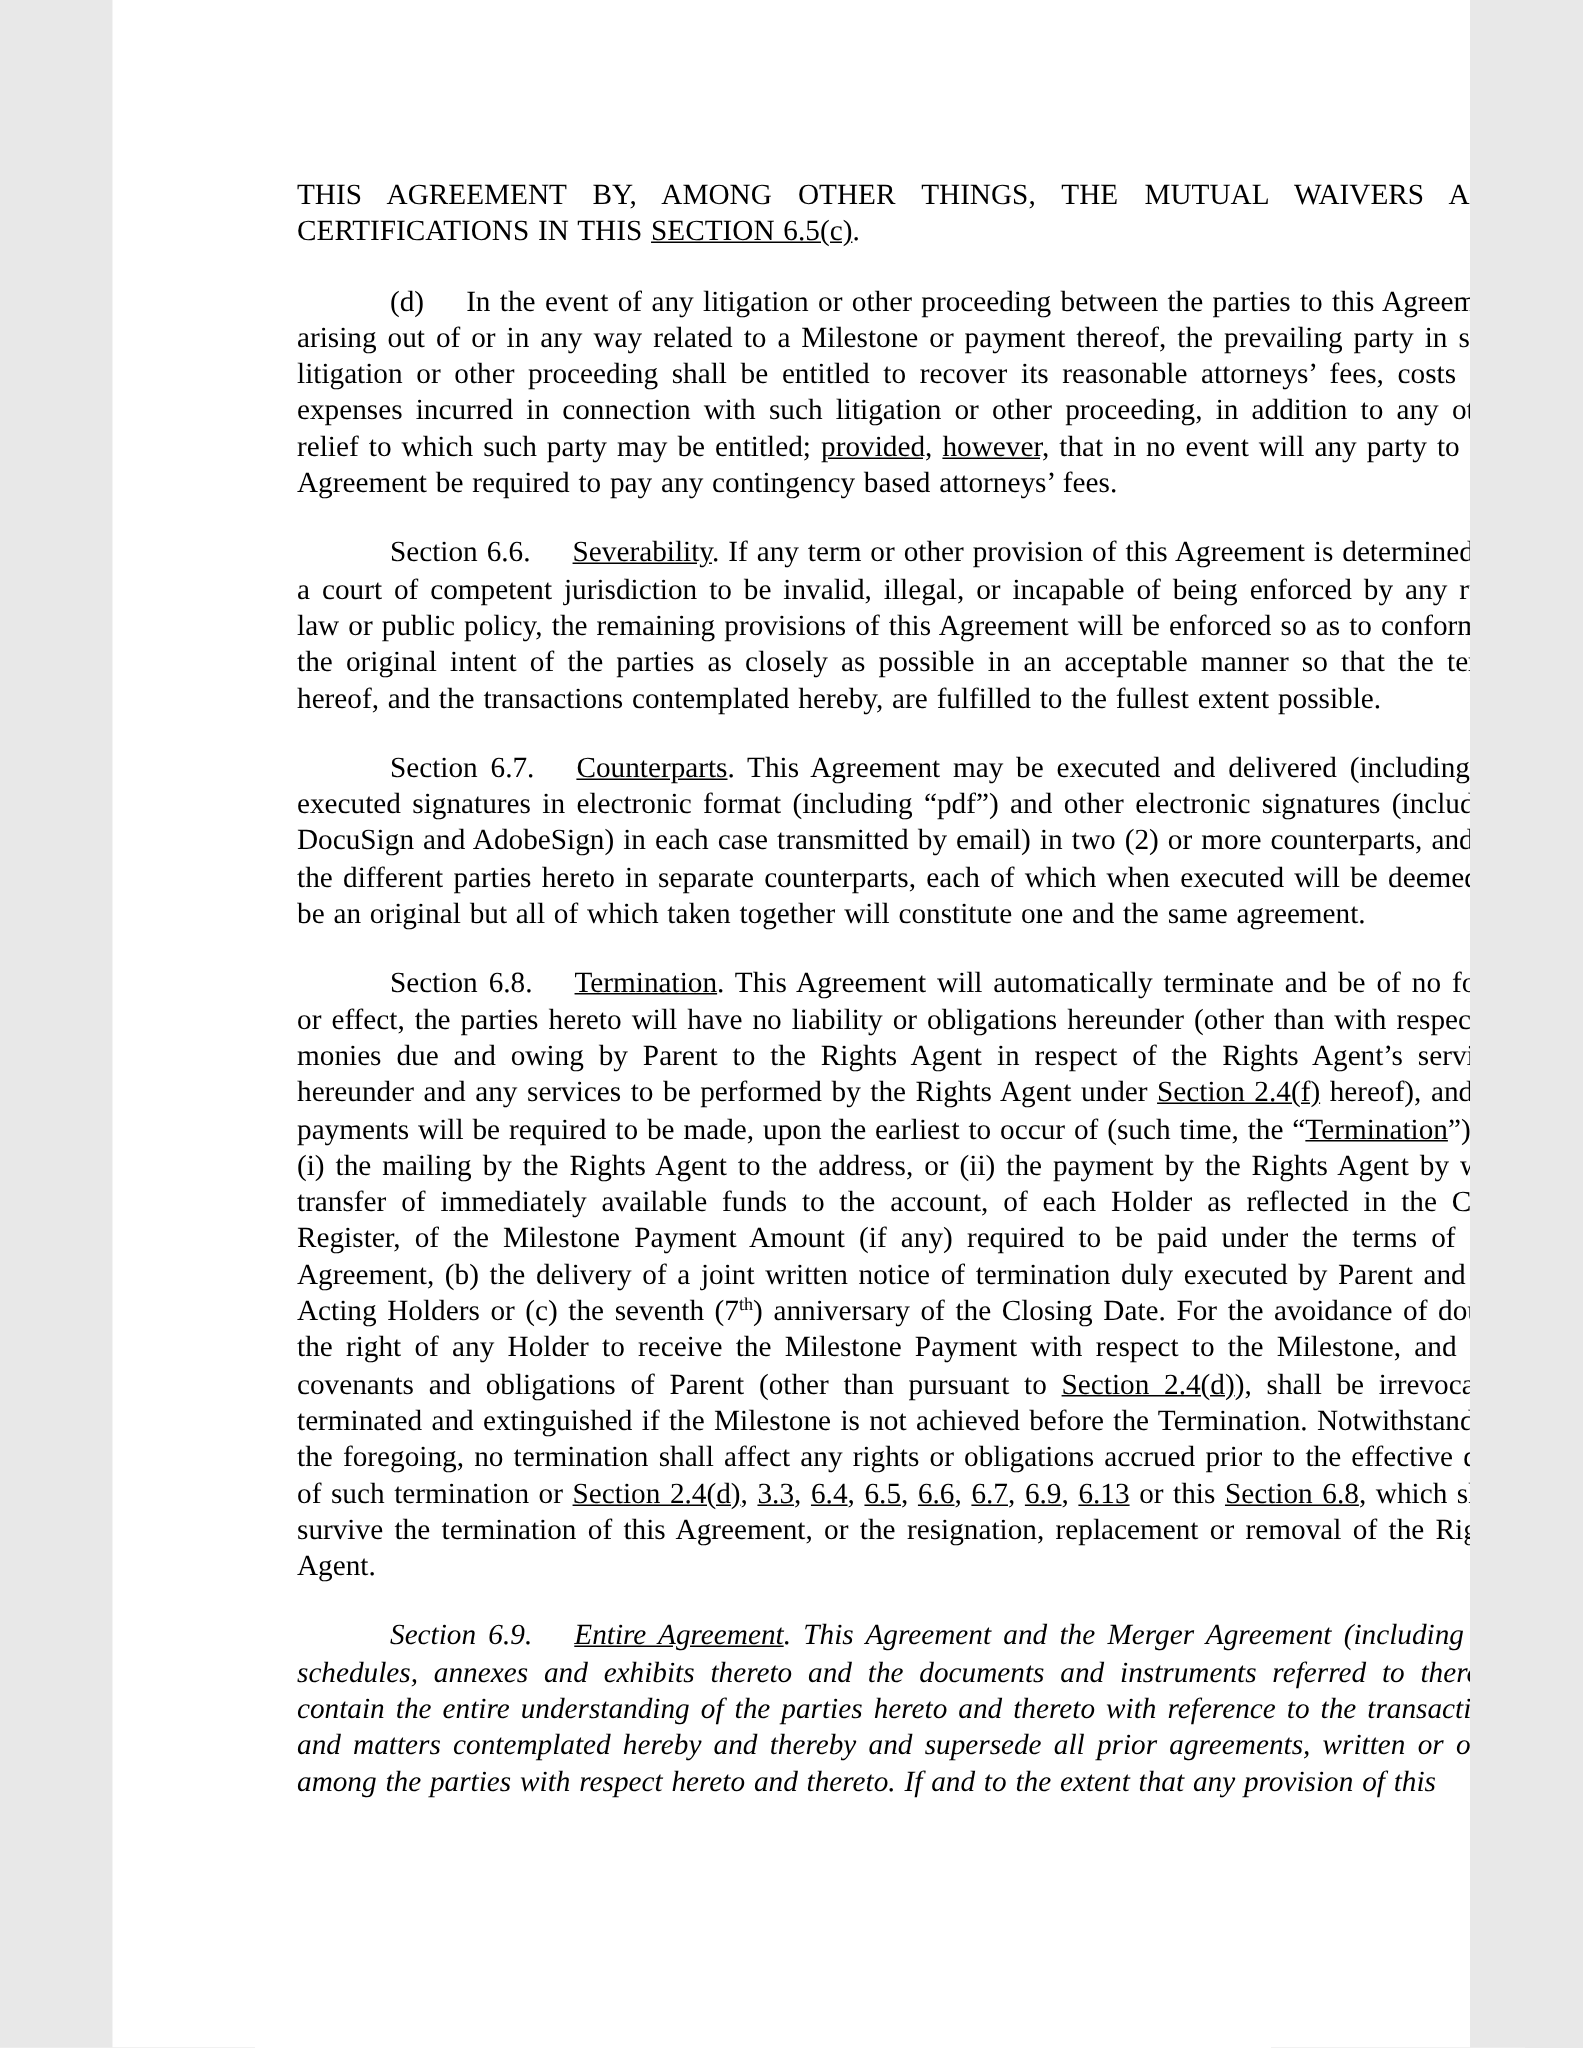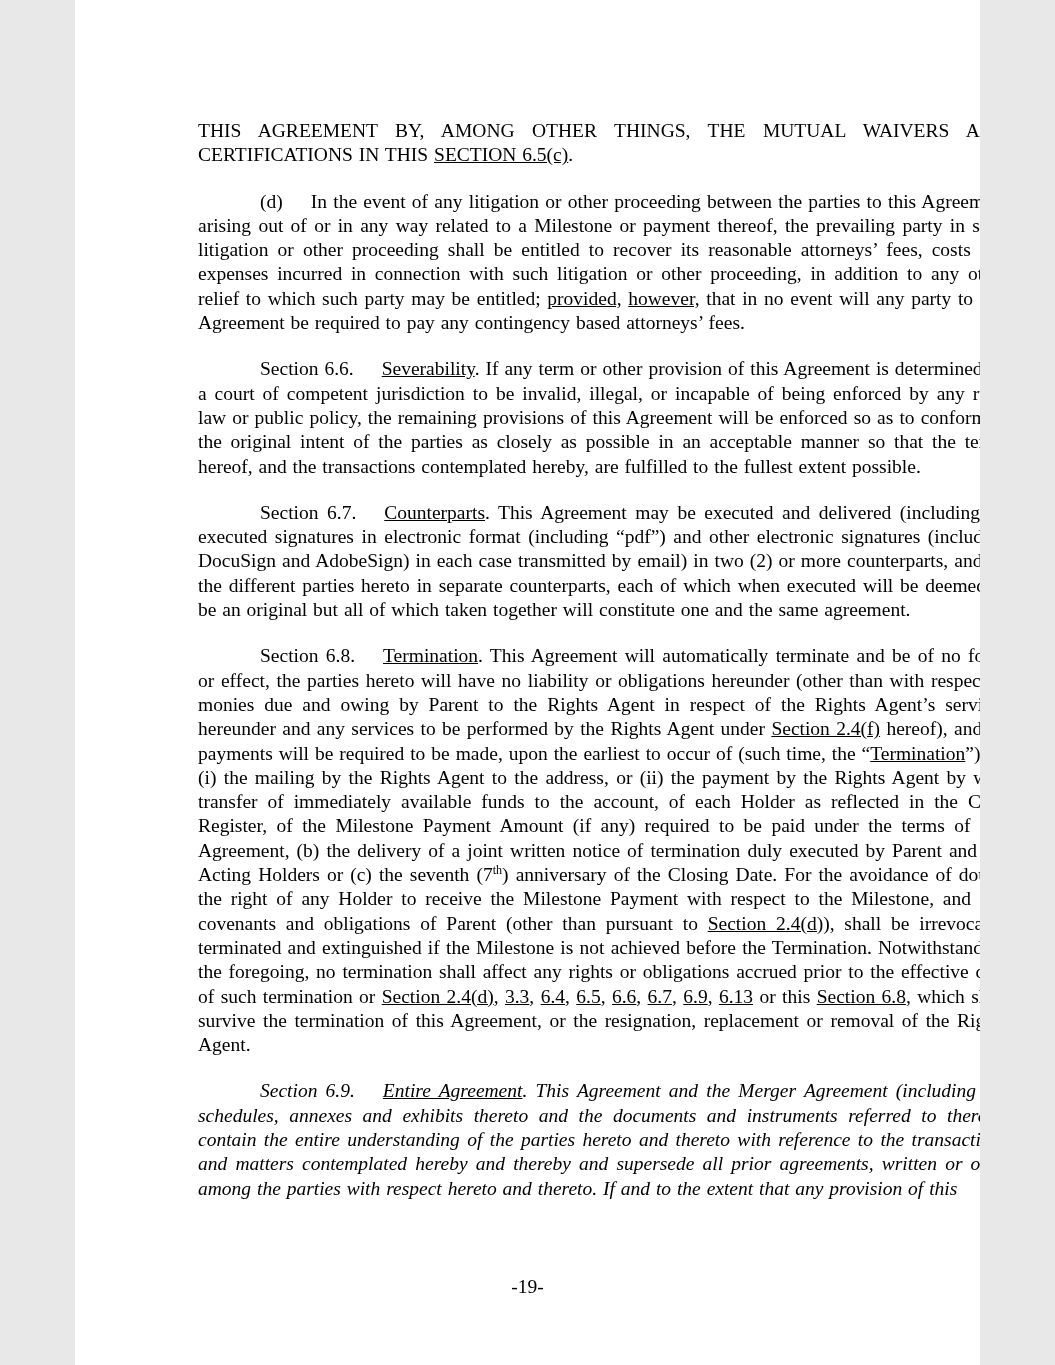--- a/index.html
+++ b/index.html
@@ -50,14 +50,13 @@
 
 <div class="page">
   <div class="content">
     <p class="para"><span>THIS AGREEMENT BY, AMONG OTHER THINGS, THE MUTUAL WAIVERS AND CERTIFICATIONS IN THIS </span><span class="u">SECTION 6.5(c)</span><span>.</span></p>
     <p class="para indent"><span class="tab-after">(d)</span><span>In the event of any litigation or other proceeding between the parties to this Agreement arising out of or in any way related to a Milestone or payment thereof, the prevailing party in such litigation or other proceeding shall be entitled to recover its reasonable attorneys’ fees, costs and expenses incurred in connection with such litigation or other proceeding, in addition to any other relief to which such party may be entitled; </span><span class="u">provided,</span><span> </span><span class="u">however,</span><span> that in no event will any party to this Agreement be required to pay any contingency based attorneys’ fees.</span></p>
     <p class="para indent"><span class="tab-after">Section 6.6.</span><span class="u">Severability</span><span>. If any term or other provision of this Agreement is determined by a court of competent jurisdiction to be invalid, illegal, or incapable of being enforced by any rule, law or public policy, the remaining provisions of this Agreement will be enforced so as to conform to the original intent of the parties as closely as possible in an acceptable manner so that the terms hereof, and the transactions contemplated hereby, are fulfilled to the fullest extent possible.</span></p>
     <p class="para indent"><span class="tab-after">Section 6.7.</span><span class="u">Counterparts</span><span>. This Agreement may be executed and delivered (including by executed signatures in electronic format (including “pdf”) and other electronic signatures (including DocuSign and AdobeSign) in each case transmitted by email) in two (2) or more counterparts, and by the different parties hereto in separate counterparts, each of which when executed will be deemed to be an original but all of which taken together will constitute one and the same agreement.</span></p>
     <p class="para indent"><span class="tab-after">Section 6.8.</span><span class="u">Termination</span><span>. This Agreement will automatically terminate and be of no force or effect, the parties hereto will have no liability or obligations hereunder (other than with respect to monies due and owing by Parent to the Rights Agent in respect of the Rights Agent’s services hereunder and any services to be performed by the Rights Agent under </span><span class="u">Section 2.4(f)</span><span> hereof), and no payments will be required to be made, upon the earliest to occur of (such time, the “</span><span class="u">Termination</span><span>”) (a) (i) the mailing by the Rights Agent to the address, or (ii) the payment by the Rights Agent by wire transfer of immediately available funds to the account, of each Holder as reflected in the CVR Register, of the Milestone Payment Amount (if any) required to be paid under the terms of this Agreement, (b) the delivery of a joint written notice of termination duly executed by Parent and the Acting Holders or (c) the seventh (7</span><sup>th</sup><span>) anniversary of the Closing Date. For the avoidance of doubt, the right of any Holder to receive the Milestone Payment with respect to the Milestone, and any covenants and obligations of Parent (other than pursuant to </span><span class="u">Section 2.4(d)</span><span>), shall be irrevocably terminated and extinguished if the Milestone is not achieved before the Termination. Notwithstanding the foregoing, no termination shall affect any rights or obligations accrued prior to the effective date of such termination or </span><span class="u">Section 2.4(d)</span><span>, </span><span class="u">3.3</span><span>, </span><span class="u">6.4</span><span>, </span><span class="u">6.5</span><span>, </span><span class="u">6.6</span><span>, </span><span class="u">6.7</span><span>, </span><span class="u">6.9</span><span>, </span><span class="u">6.13</span><span> or this </span><span class="u">Section 6.8</span><span>, which shall survive the termination of this Agreement, or the resignation, replacement or removal of the Rights Agent.</span></p>
     <p class="para indent"><span class="tab-after">Section 6.9.</span><span class="u">Entire Agreement</span><span>. This Agreement and the Merger Agreement (including the schedules, annexes and exhibits thereto and the documents and instruments referred to therein) contain the entire understanding of the parties hereto and thereto with reference to the transactions and matters contemplated hereby and thereby and supersede all prior agreements, written or oral, among the parties with respect hereto and thereto. If and to the extent that any provision of this</span></p>
   </div>
-  <div class="page-number">-19-</div>
 </div>
 
 </body></html>

